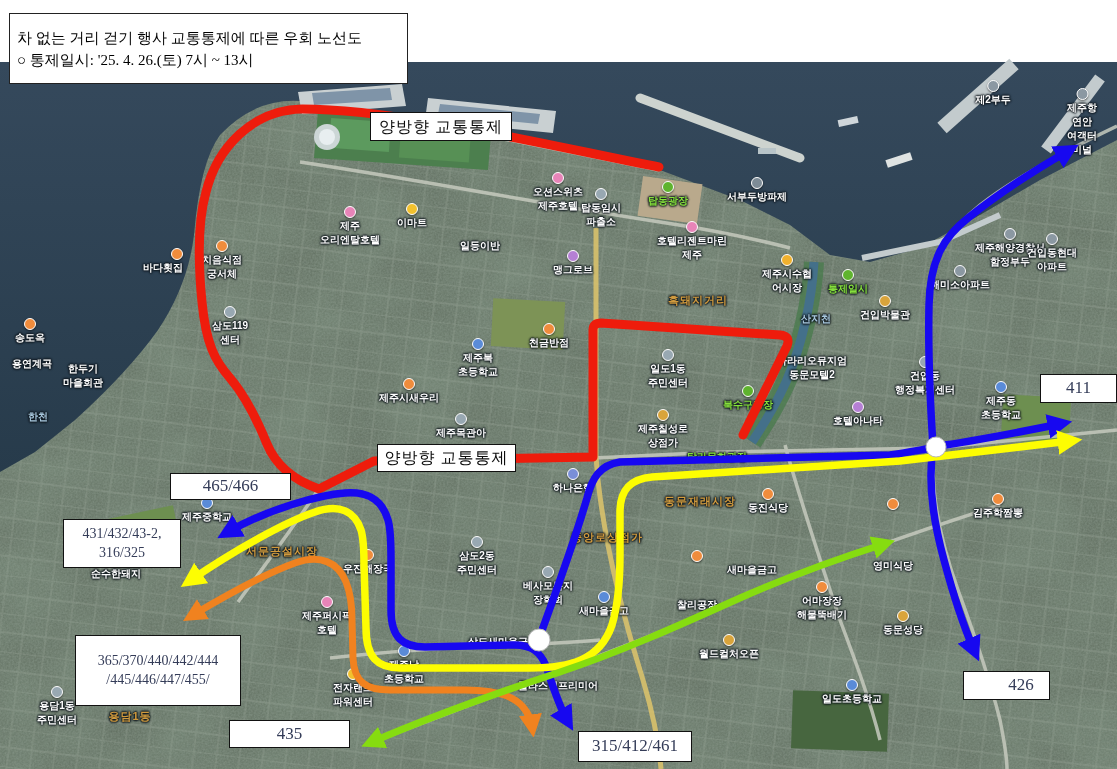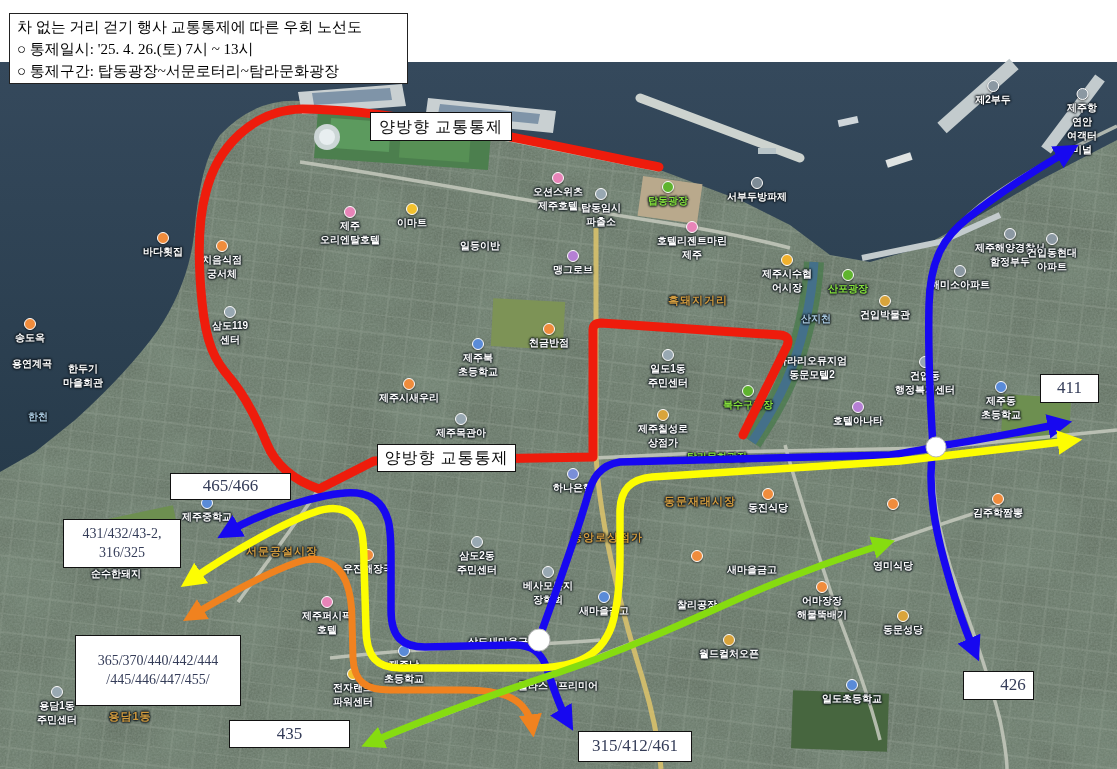--- a/index.html
+++ b/index.html
@@ -113,21 +113,21 @@
       <div class="ml poi" style="left: 601px; top: 188px;"><span class="mi" style="background: rgb(152, 168, 178);"></span><span class="mt">탑동임시
 파출소</span></div>
       <div class="ml green" style="left: 668px; top: 181px;"><span class="mi" style="background: rgb(95, 179, 46);"></span><span class="mt">탑동광장</span></div>
       <div class="ml poi" style="left: 757px; top: 177px;"><span class="mi" style="background: rgb(125, 139, 150);"></span><span class="mt">서부두방파제</span></div>
       <div class="ml poi" style="left: 692px; top: 221px;"><span class="mi" style="background: rgb(232, 132, 184);"></span><span class="mt">호텔리젠트마린
 제주</span></div>
       <div class="ml poi" style="left: 350px; top: 206px;"><span class="mi" style="background: rgb(232, 132, 184);"></span><span class="mt">제주
 오리엔탈호텔</span></div>
       <div class="ml poi" style="left: 787px; top: 254px;"><span class="mi" style="background: rgb(240, 177, 46);"></span><span class="mt">제주시수협
 어시장</span></div>
-      <div class="ml green" style="left: 848px; top: 269px;"><span class="mi" style="background: rgb(95, 179, 46);"></span><span class="mt">산포광장</span></div>
+      <div class="ml green" style="left: 848px; top: 269px;"><span class="mi" style="background: rgb(95, 179, 46);"></span><span class="mt">통제일시</span></div>
       <div class="ml poi" style="left: 885px; top: 295px;"><span class="mi" style="background: rgb(217, 164, 59);"></span><span class="mt">건입박물관</span></div>
       <div class="ml poi" style="left: 573px; top: 250px;"><span class="mi" style="background: rgb(181, 127, 212);"></span><span class="mt">맹그로브</span></div>
       <div class="ml poi" style="left: 480px; top: 239px;"><span class="mt">일등이반</span></div>
       <div class="ml poi" style="left: 993px; top: 80px;"><span class="mi" style="background: rgb(139, 152, 162);"></span><span class="mt">제2부두</span></div>
       <div class="ml poi" style="left: 1082px; top: 88px;"><span class="mi" style="background: rgb(139, 152, 162);"></span><span class="mt">제주항연안
 여객터미널</span></div>
       <div class="ml poi" style="left: 1010px; top: 228px;"><span class="mi" style="background: rgb(139, 152, 162);"></span><span class="mt">제주해양경찰서
 함정부두</span></div>
       <div class="ml poi" style="left: 1052px; top: 233px;"><span class="mi" style="background: rgb(139, 152, 162);"></span><span class="mt">건입동현대
 아파트</span></div>
@@ -164,21 +164,21 @@
 파워센터</span></div>
       <div class="ml poi" style="left: 57px; top: 686px;"><span class="mi" style="background: rgb(152, 168, 178);"></span><span class="mt">용담1동
 주민센터</span></div>
       <div class="ml poi" style="left: 668px; top: 349px;"><span class="mi" style="background: rgb(152, 168, 178);"></span><span class="mt">일도1동
 주민센터</span></div>
       <div class="ml poi" style="left: 812px; top: 354px;"><span class="mt">아라리오뮤지엄
 동문모텔2</span></div>
       <div class="ml poi" style="left: 858px; top: 401px;"><span class="mi" style="background: rgb(181, 127, 212);"></span><span class="mt">호텔아나타</span></div>
       <div class="ml poi" style="left: 222px; top: 240px;"><span class="mi" style="background: rgb(240, 140, 60);"></span><span class="mt">치음식점
 궁서체</span></div>
-      <div class="ml poi" style="left: 163px; top: 232px;"><span class="mi" style="background: rgb(240, 140, 60);"></span><span class="mt">바다횟집</span></div>
+      <div class="ml poi" style="left: 163px; top: 248px; align-items: flex-end;"><span class="mi" style="background: rgb(240, 140, 60);"></span><span class="mt">바다횟집</span></div>
       <div class="ml poi" style="left: 83px; top: 362px;"><span class="mt">한두기
 마을회관</span></div>
       <div class="ml poi" style="left: 30px; top: 318px;"><span class="mi" style="background: rgb(240, 140, 60);"></span><span class="mt">송도옥</span></div>
       <div class="ml poi" style="left: 32px; top: 357px;"><span class="mt">용연계곡</span></div>
       <div class="ml water" style="left: 38px; top: 410px;"><span class="mt">한천</span></div>
       <div class="ml poi" style="left: 116px; top: 567px;"><span class="mt">순수한돼지</span></div>
       <div class="ml poi" style="left: 230px; top: 306px;"><span class="mi" style="background: rgb(152, 168, 178);"></span><span class="mt">삼도119
 센터</span></div>
       <div class="ml poi" style="left: 404px; top: 645px;"><span class="mi" style="background: rgb(90, 139, 216);"></span><span class="mt">제주남
 초등학교</span></div>
@@ -233,47 +233,46 @@
 
     <path fill="none" stroke-width="7" stroke-linecap="round" marker-start="url(#mGreen)" marker-end="url(#mGreen)" d="M372 742 C430 717 500 692 560 672 C620 652 680 625 740 598 C790 576 840 558 884 544" stroke="#86dc10"></path>
 
     <circle cx="539" cy="640" r="11" stroke="#b9b9b9" stroke-width="1" fill="#ffffff"></circle>
     <circle cx="936" cy="447" r="10" stroke="#b9b9b9" stroke-width="1" fill="#ffffff"></circle>
   </svg>
 
   <div class="box" id="info-box">
     <div class="ln">차 없는 거리 걷기 행사 교통통제에 따른 우회 노선도</div>
     <div class="ln">○ 통제일시: '25. 4. 26.(토) 7시 ~ 13시</div>
-    <div class="ln">○ 통제구간: 탑동광장~서문로터리~탐라문화광장</div>
   </div>
 
   <div class="box tc" style="left:370px;top:112px;width:142px;height:29px;">
     <div class="ln">양방향 교통통제</div>
   </div>
   <div class="box tc" style="left:377px;top:444px;width:139px;height:28px;">
     <div class="ln">양방향 교통통제</div>
   </div>
 
-  <div class="box num1" style="left:1040px;top:374px;width:59px;height:29px;">
+  <div class="box num1" style="left:1040px;top:374px;width:77px;height:29px;">
     <div class="ln">411</div>
   </div>
   <div class="box num1" style="left:170px;top:473px;width:121px;height:27px;">
     <div class="ln">465/466</div>
   </div>
   <div class="box num2" style="left:63px;top:519px;width:118px;height:49px;">
     <div class="ln">431/432/43-2,</div>
     <div class="ln">316/325</div>
   </div>
   <div class="box num2" style="left:75px;top:635px;width:166px;height:71px;">
     <div class="ln">365/370/440/442/444</div>
     <div class="ln">/445/446/447/455/</div>
   </div>
   <div class="box num1" style="left:229px;top:720px;width:121px;height:28px;">
     <div class="ln">435</div>
   </div>
   <div class="box num1" style="left:578px;top:731px;width:114px;height:31px;">
     <div class="ln">315/412/461</div>
   </div>
-  <div class="box num1" style="left:963px;top:671px;width:71px;height:29px;padding-left:29px;">
+  <div class="box num1" style="left:963px;top:671px;width:87px;height:29px;padding-left:29px;">
     <div class="ln">426</div>
   </div>
 
 </div>
 
 </body></html>

